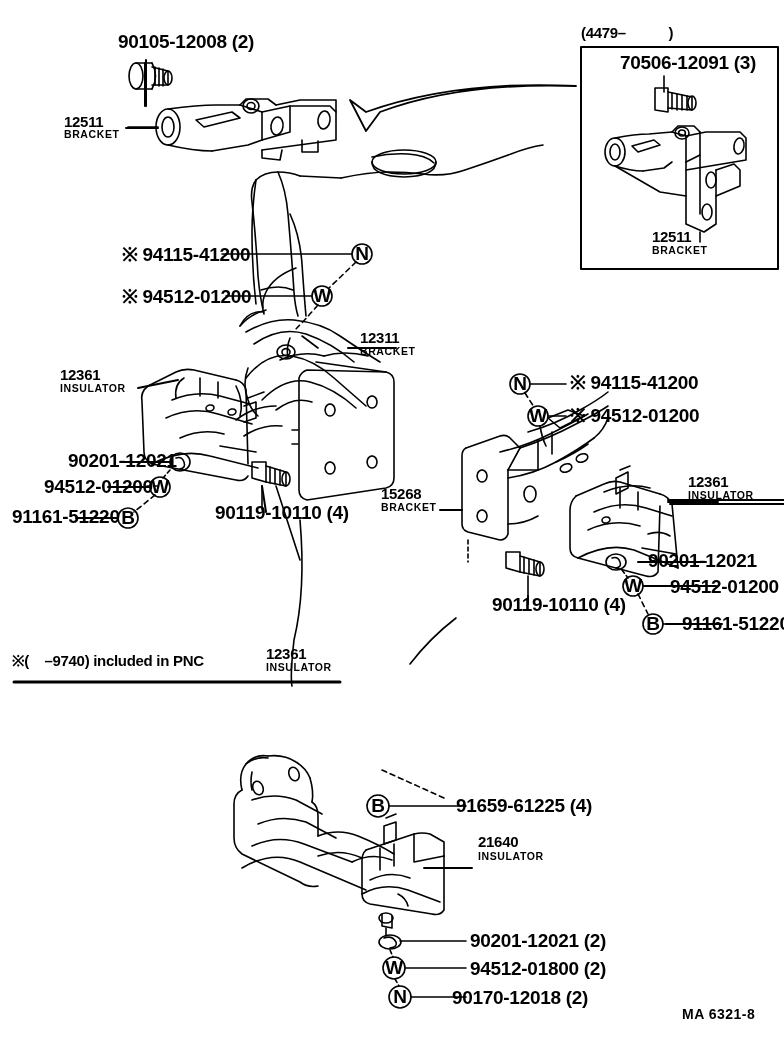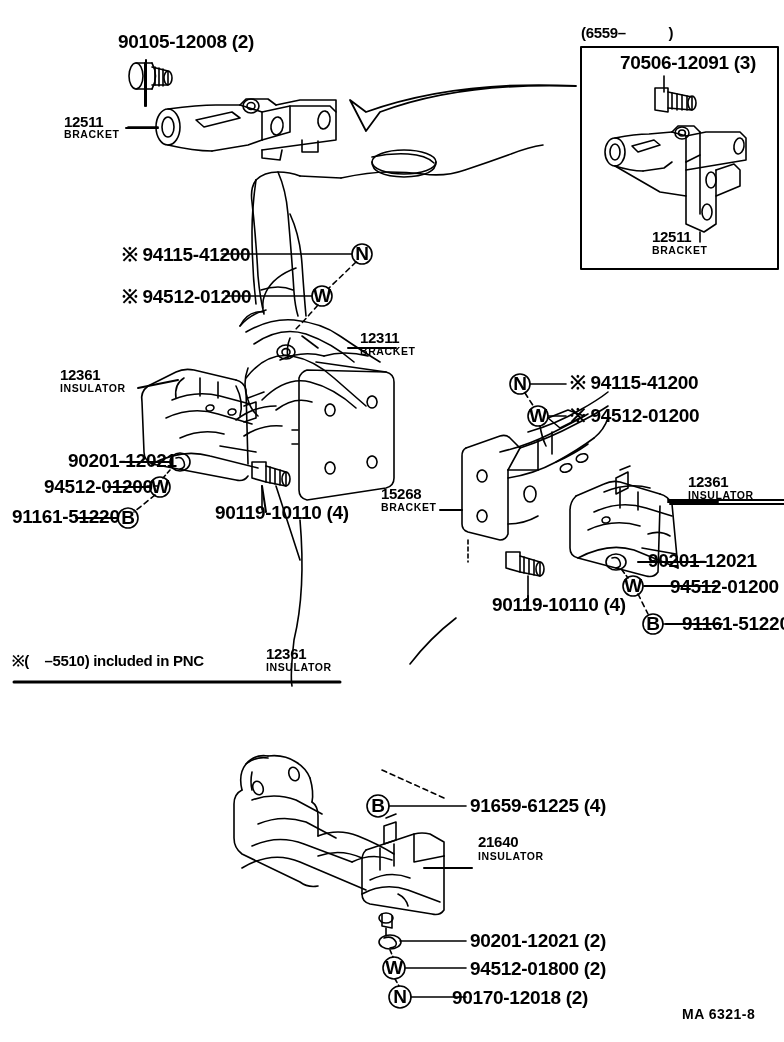--- a/index.html
+++ b/index.html
@@ -327,21 +327,21 @@
     </g>
     <path d="M668 502 L718 502" stroke="#000" stroke-width="2"></path>
   </g>
 </svg>
 
 <div class="lbl pn" style="left:118px;top:34px;">90105-12008 (2)</div>
 
 <div class="lbl pn-lg" style="left:64px;top:113px;">12511</div>
 <div class="lbl sub" style="left:64px;top:129px;">BRACKET</div>
 
-<div class="lbl hdr" style="left:581px;top:24px;">(6559–           )</div>
+<div class="lbl hdr" style="left:581px;top:24px;">(4479–           )</div>
 <div class="lbl pn" style="left:620px;top:55px;">70506-12091 (3)</div>
 <div class="lbl pn-lg" style="left:652px;top:228px;">12511</div>
 <div class="lbl sub" style="left:652px;top:245px;">BRACKET</div>
 
 <div class="lbl pn" style="left:122px;top:247px;">※ 94115-41200</div>
 <div class="lbl pn" style="left:122px;top:289px;">※ 94512-01200</div>
 
 <div class="lbl pn-lg" style="left:360px;top:329px;">12311</div>
 <div class="lbl sub" style="left:360px;top:346px;">BRACKET</div>
 
@@ -370,25 +370,25 @@
 <div class="lbl pn ctr" style="left:352px;top:246px;width:20px;">N</div>
 <div class="lbl pn ctr" style="left:312px;top:288px;width:20px;">W</div>
 <div class="lbl pn ctr" style="left:150px;top:479px;width:20px;">W</div>
 <div class="lbl pn ctr" style="left:118px;top:510px;width:20px;">B</div>
 
 <div class="lbl pn ctr" style="left:510px;top:376px;width:20px;">N</div>
 <div class="lbl pn ctr" style="left:528px;top:408px;width:20px;">W</div>
 <div class="lbl pn ctr" style="left:623px;top:578px;width:20px;">W</div>
 <div class="lbl pn ctr" style="left:643px;top:616px;width:20px;">B</div>
 
-<div class="lbl note" style="left:12px;top:650px;">※(    –5510) included in PNC</div>
+<div class="lbl note" style="left:12px;top:650px;">※(    –9740) included in PNC</div>
 <div class="lbl pn-lg" style="left:266px;top:645px;">12361</div>
 <div class="lbl sub" style="left:266px;top:662px;">INSULATOR</div>
 
-<div class="lbl pn" style="left:470px;top:798px;text-align:center;">91659-61225 (4)</div>
+<div class="lbl pn" style="left:456px;top:798px;text-align:center;">91659-61225 (4)</div>
 <div class="lbl pn-lg" style="left:478px;top:833px;">21640</div>
 <div class="lbl sub" style="left:478px;top:851px;">INSULATOR</div>
 <div class="lbl pn" style="left:470px;top:933px;">90201-12021 (2)</div>
 <div class="lbl pn" style="left:470px;top:961px;">94512-01800 (2)</div>
 <div class="lbl pn" style="left:452px;top:990px;">90170-12018 (2)</div>
 
 <div class="lbl pn ctr" style="left:368px;top:798px;width:20px;">B</div>
 <div class="lbl pn ctr" style="left:384px;top:960px;width:20px;">W</div>
 <div class="lbl pn ctr" style="left:390px;top:989px;width:20px;">N</div>
 

